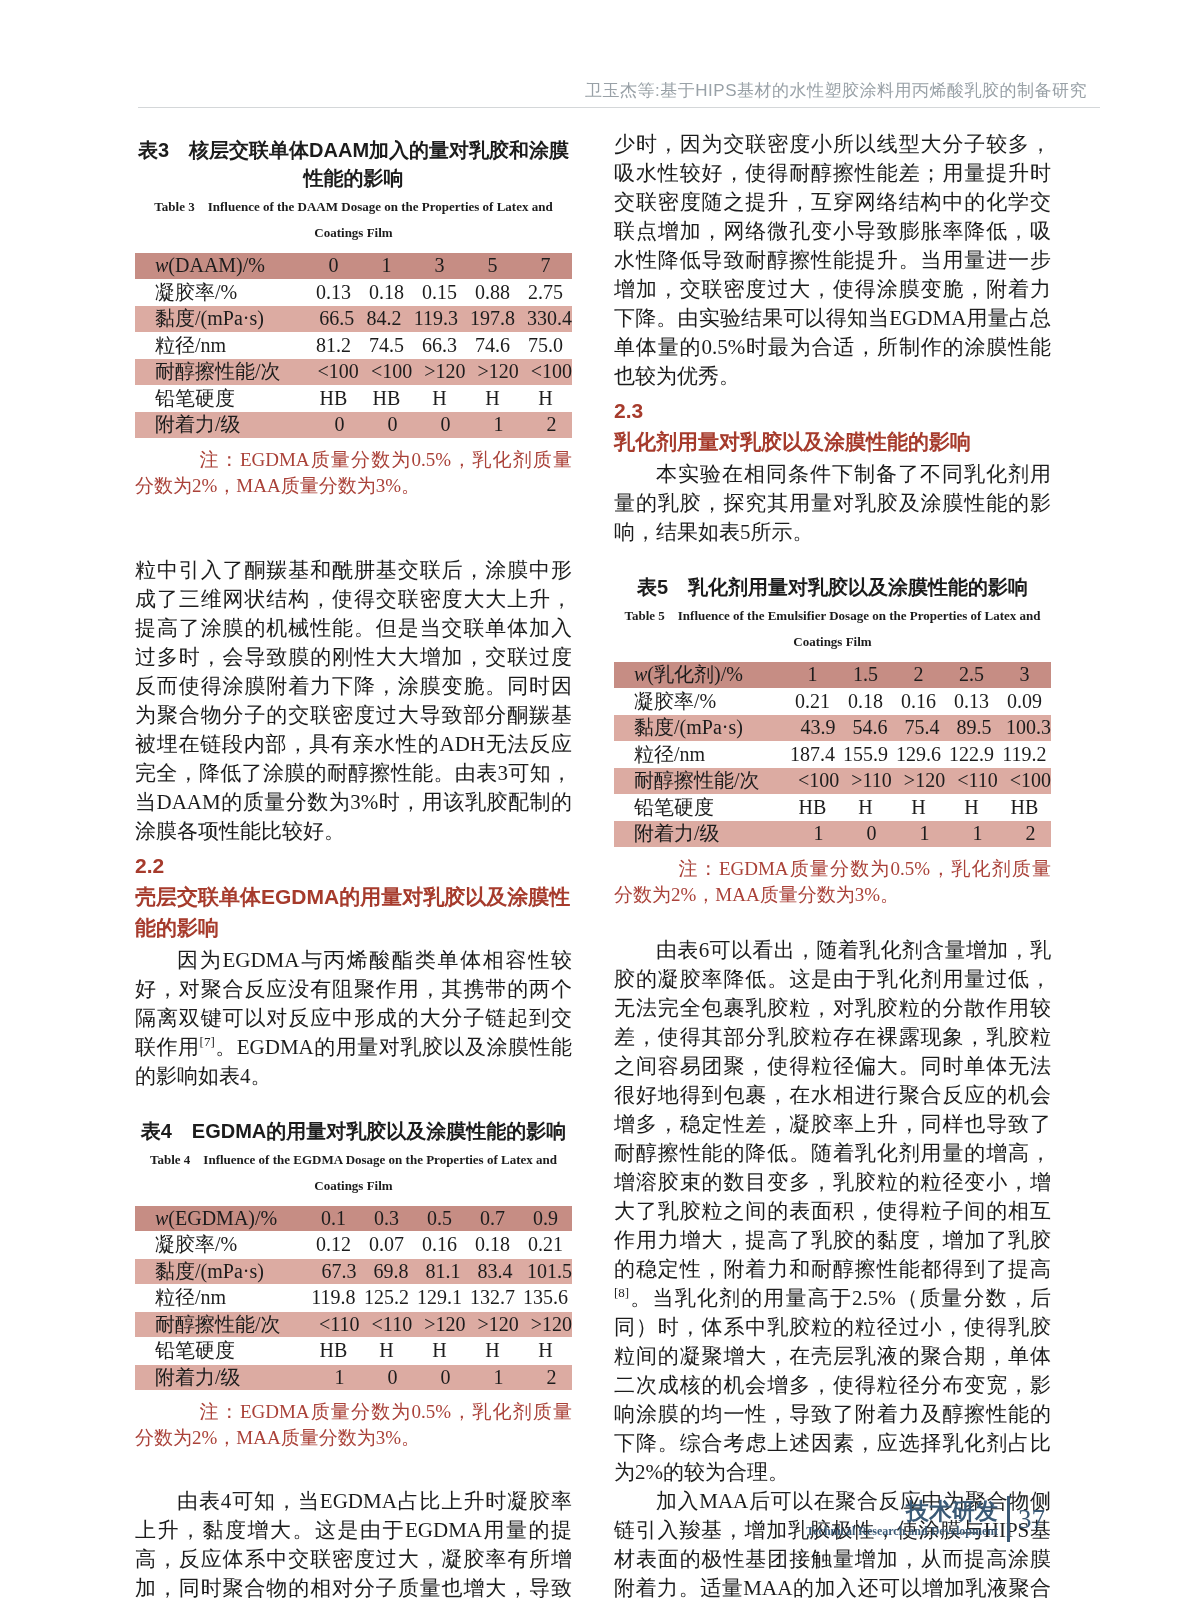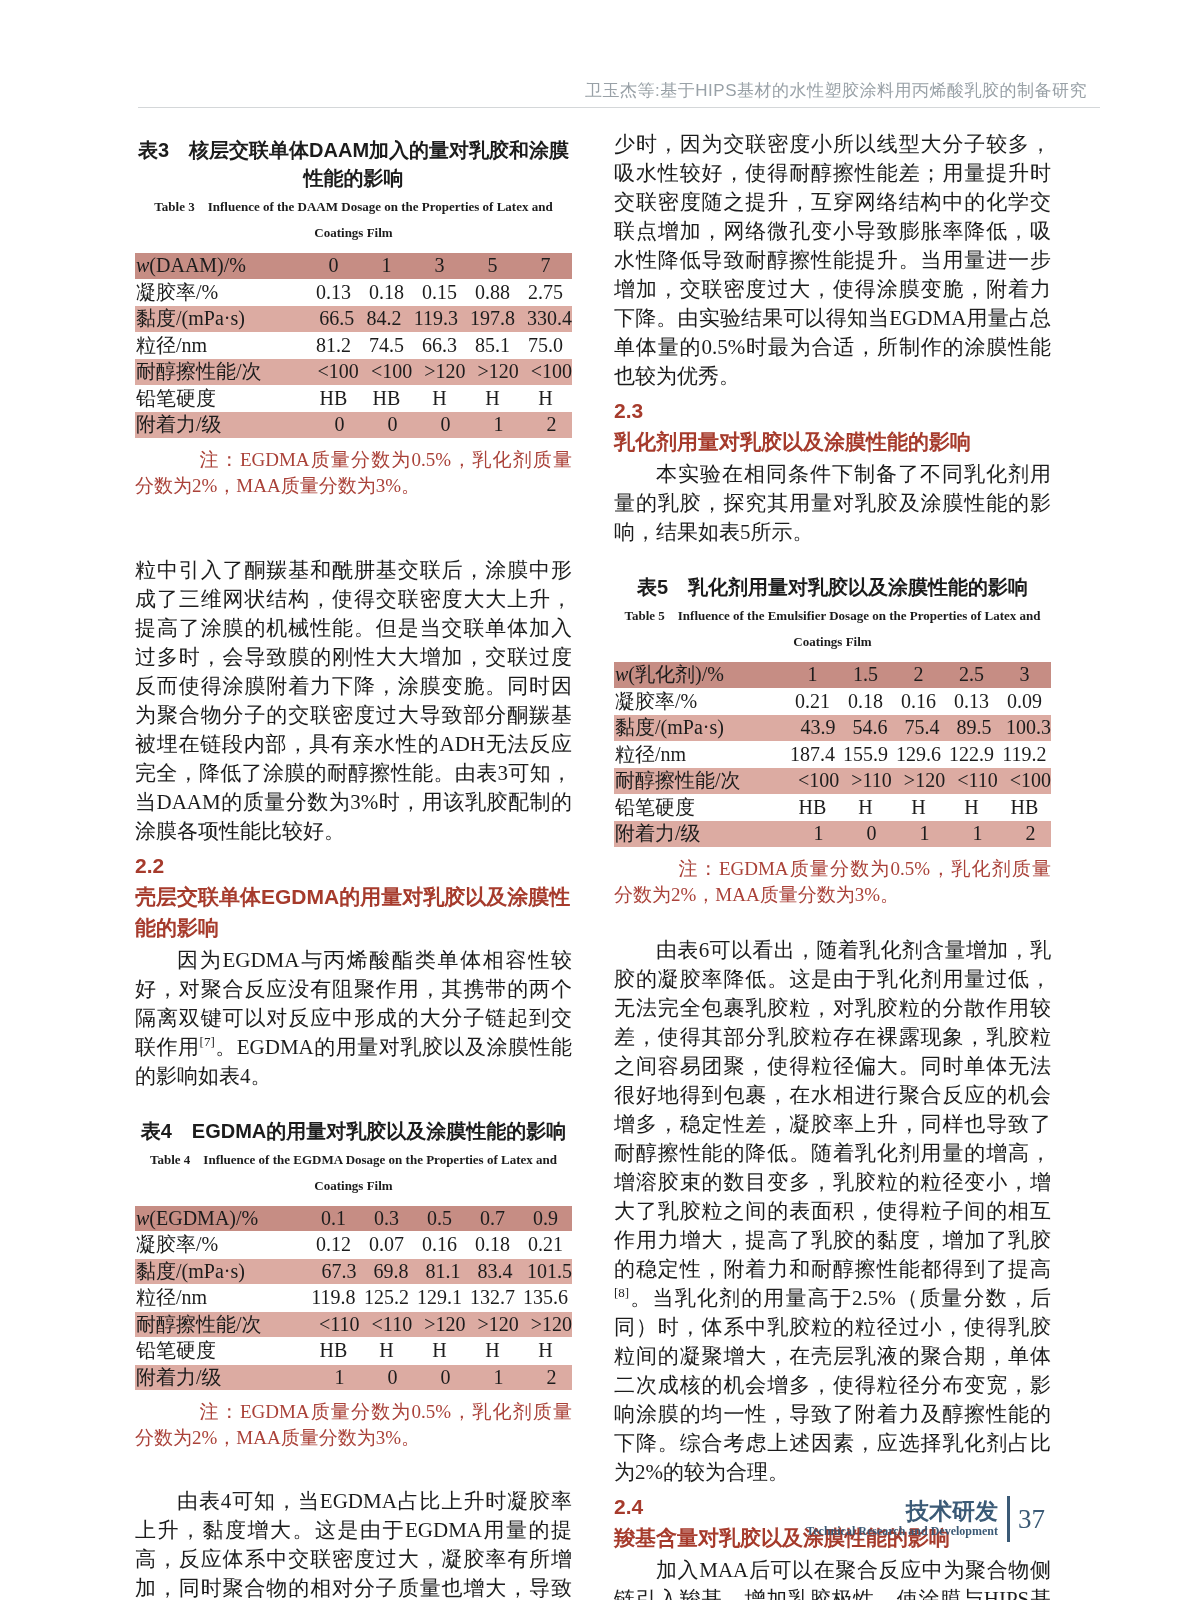--- a/index.html
+++ b/index.html
@@ -23,21 +23,21 @@
     font-family:"Liberation Sans","DejaVu Sans",sans-serif;
     font-weight:bold; font-size:20px; line-height:28px; text-align:center; margin-top:10px;
   }
   .cap-en { font-weight:bold; font-size:13px; line-height:26px; text-align:center; margin-top:2px; }
 
   .dtable { margin-top:7px; }
   .trow { display:flex; align-items:center; height:26.5px; border-bottom:1px solid #ffffff; box-sizing:border-box; }
   .trow.hdr   { background:#c68d84; }
   .trow.alt   { background:#dcaba2;gap:12px; }
   .trow.plain { background:#ffffff; }
-  .tlabel { width:172px; padding-left:1px; font-size:20px; box-sizing:border-box; white-space:nowrap; overflow:hidden; }
+  .tlabel { width:172px; padding-left:20px; font-size:20px; box-sizing:border-box; white-space:nowrap; overflow:hidden; }
   .tcell  { flex:1; text-align:center; font-size:20px; }
 
   .note { color:#aa4138; font-size:19px; line-height:26px; margin-top:8px; text-indent:3.4em; text-align:justify; }
 
   .para { font-size:21px; line-height:29px; text-align:justify; }
   .para.indent { text-indent:2em; }
   .para sup { font-size:13px; line-height:0; }
 
   .sechead {
     display:flex; color:#a63b2c; font-family:"Liberation Sans","DejaVu Sans",sans-serif;
@@ -96,21 +96,21 @@
             <div class="tcell">84.2</div>
             <div class="tcell">119.3</div>
             <div class="tcell">197.8</div>
             <div class="tcell">330.4</div>
           </div>
           <div class="trow plain">
             <div class="tlabel">粒径/nm</div>
             <div class="tcell">81.2</div>
             <div class="tcell">74.5</div>
             <div class="tcell">66.3</div>
-            <div class="tcell">85.1</div>
+            <div class="tcell">74.6</div>
             <div class="tcell">75.0</div>
           </div>
           <div class="trow alt">
             <div class="tlabel">耐醇擦性能/次</div>
             <div class="tcell">&lt;100</div>
             <div class="tcell">&lt;100</div>
             <div class="tcell">&gt;120</div>
             <div class="tcell">&gt;120</div>
             <div class="tcell">&lt;100</div>
           </div>
@@ -272,24 +272,20 @@
             <div class="tcell">0</div>
             <div class="tcell">1</div>
             <div class="tcell">1</div>
             <div class="tcell">2</div>
           </div>
         </div>
       <div class="note">注：EGDMA质量分数为0.5%，乳化剂质量分数为2%，MAA质量分数为3%。</div>
 
       <div class="para indent mt-para3-right">由表6可以看出，随着乳化剂含量增加，乳胶的凝胶率降低。这是由于乳化剂用量过低，无法完全包裹乳胶粒，对乳胶粒的分散作用较差，使得其部分乳胶粒存在裸露现象，乳胶粒之间容易团聚，使得粒径偏大。同时单体无法很好地得到包裹，在水相进行聚合反应的机会增多，稳定性差，凝胶率上升，同样也导致了耐醇擦性能的降低。随着乳化剂用量的增高，增溶胶束的数目变多，乳胶粒的粒径变小，增大了乳胶粒之间的表面积，使得粒子间的相互作用力增大，提高了乳胶的黏度，增加了乳胶的稳定性，附着力和耐醇擦性能都得到了提高<sup>[8]</sup>。当乳化剂的用量高于2.5%（质量分数，后同）时，体系中乳胶粒的粒径过小，使得乳胶粒间的凝聚增大，在壳层乳液的聚合期，单体二次成核的机会增多，使得粒径分布变宽，影响涂膜的均一性，导致了附着力及醇擦性能的下降。综合考虑上述因素，应选择乳化剂占比为2%的较为合理。</div>
 
-      <div class="sechead">
-        <span class="secnum">2.4</span>
-        <span class="sectitle">羧基含量对乳胶以及涂膜性能的影响</span>
-      </div>
       <div class="para indent">加入MAA后可以在聚合反应中为聚合物侧链引入羧基，增加乳胶极性，使涂膜与HIPS基材表面的极性基团接触量增加，从而提高涂膜附着力。适量MAA的加入还可以增加乳液聚合反应的稳定性。在聚合</div>
     </div>
 
   </div>
 
   <div class="footer">
     <div class="footer-left">
       <div class="footer-cn">技术研发</div>
       <div class="footer-en">Technical Research and Development</div>
     </div>

